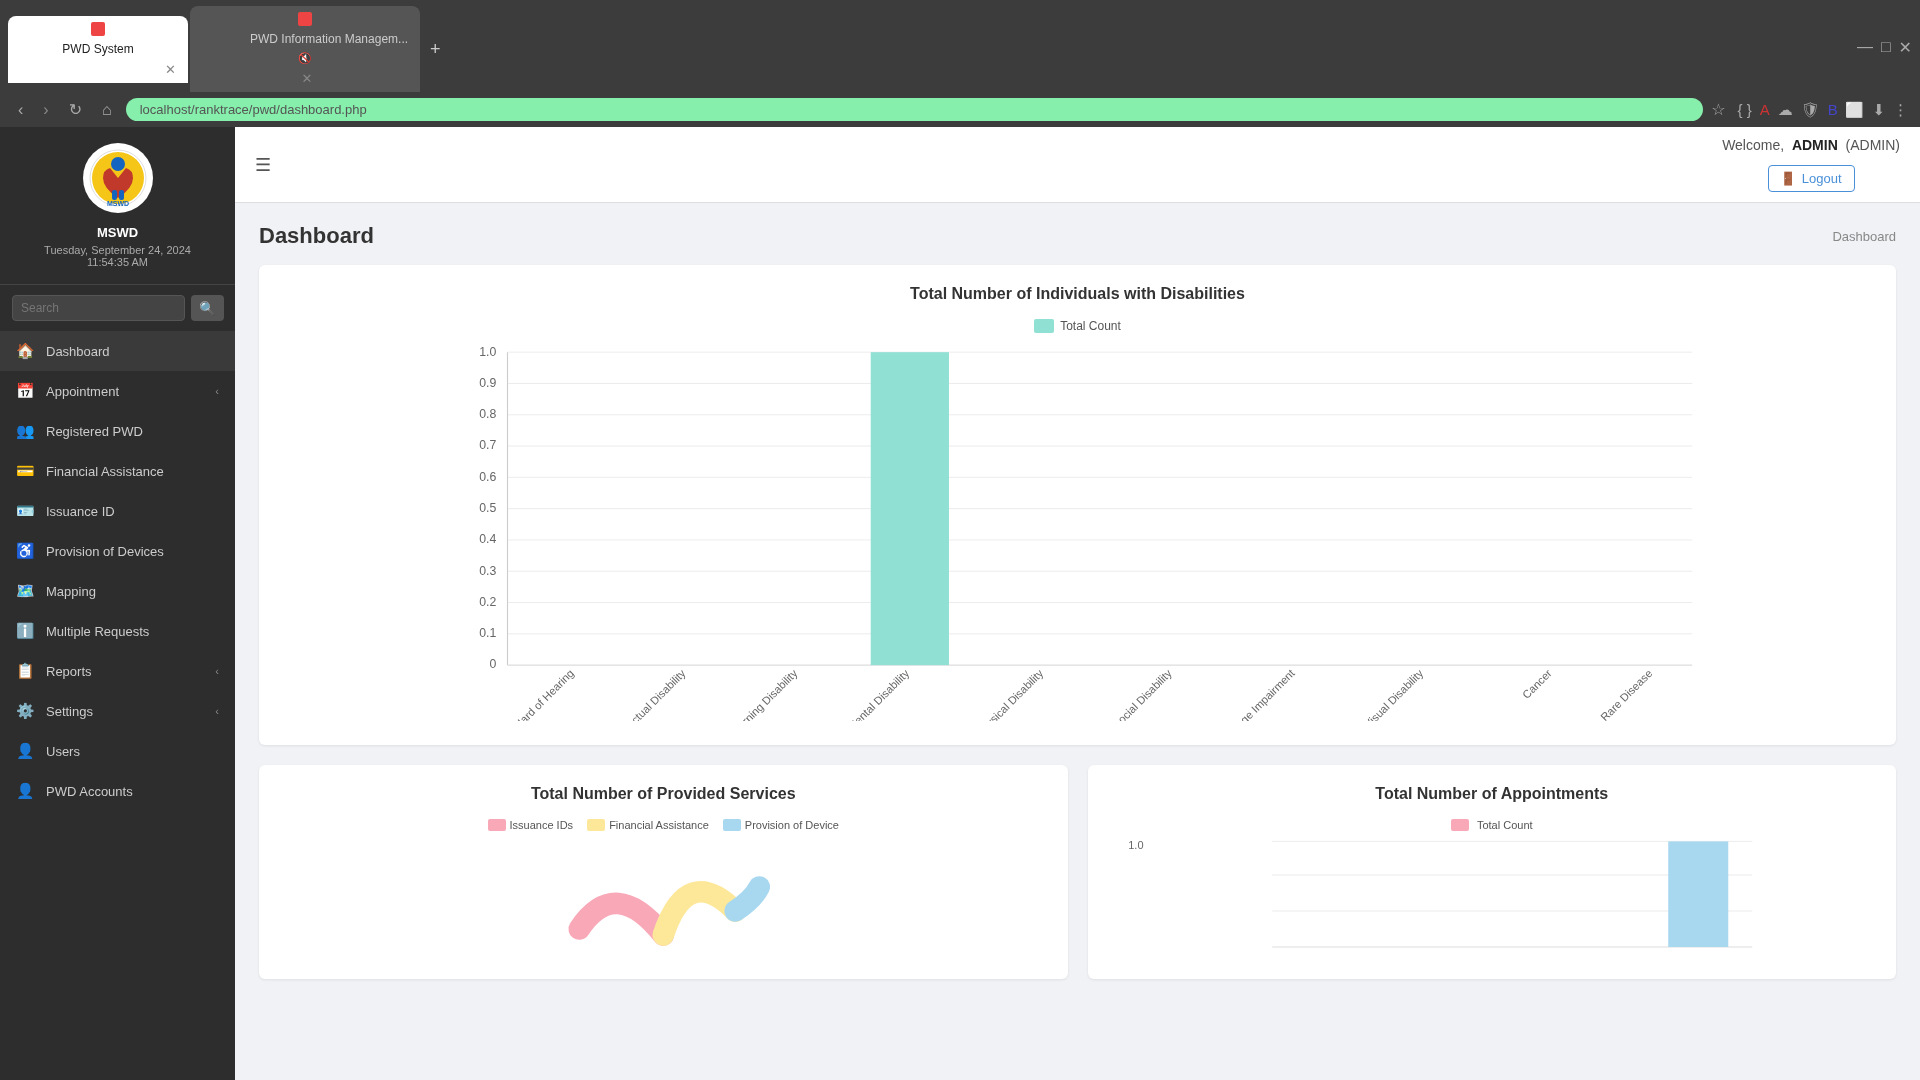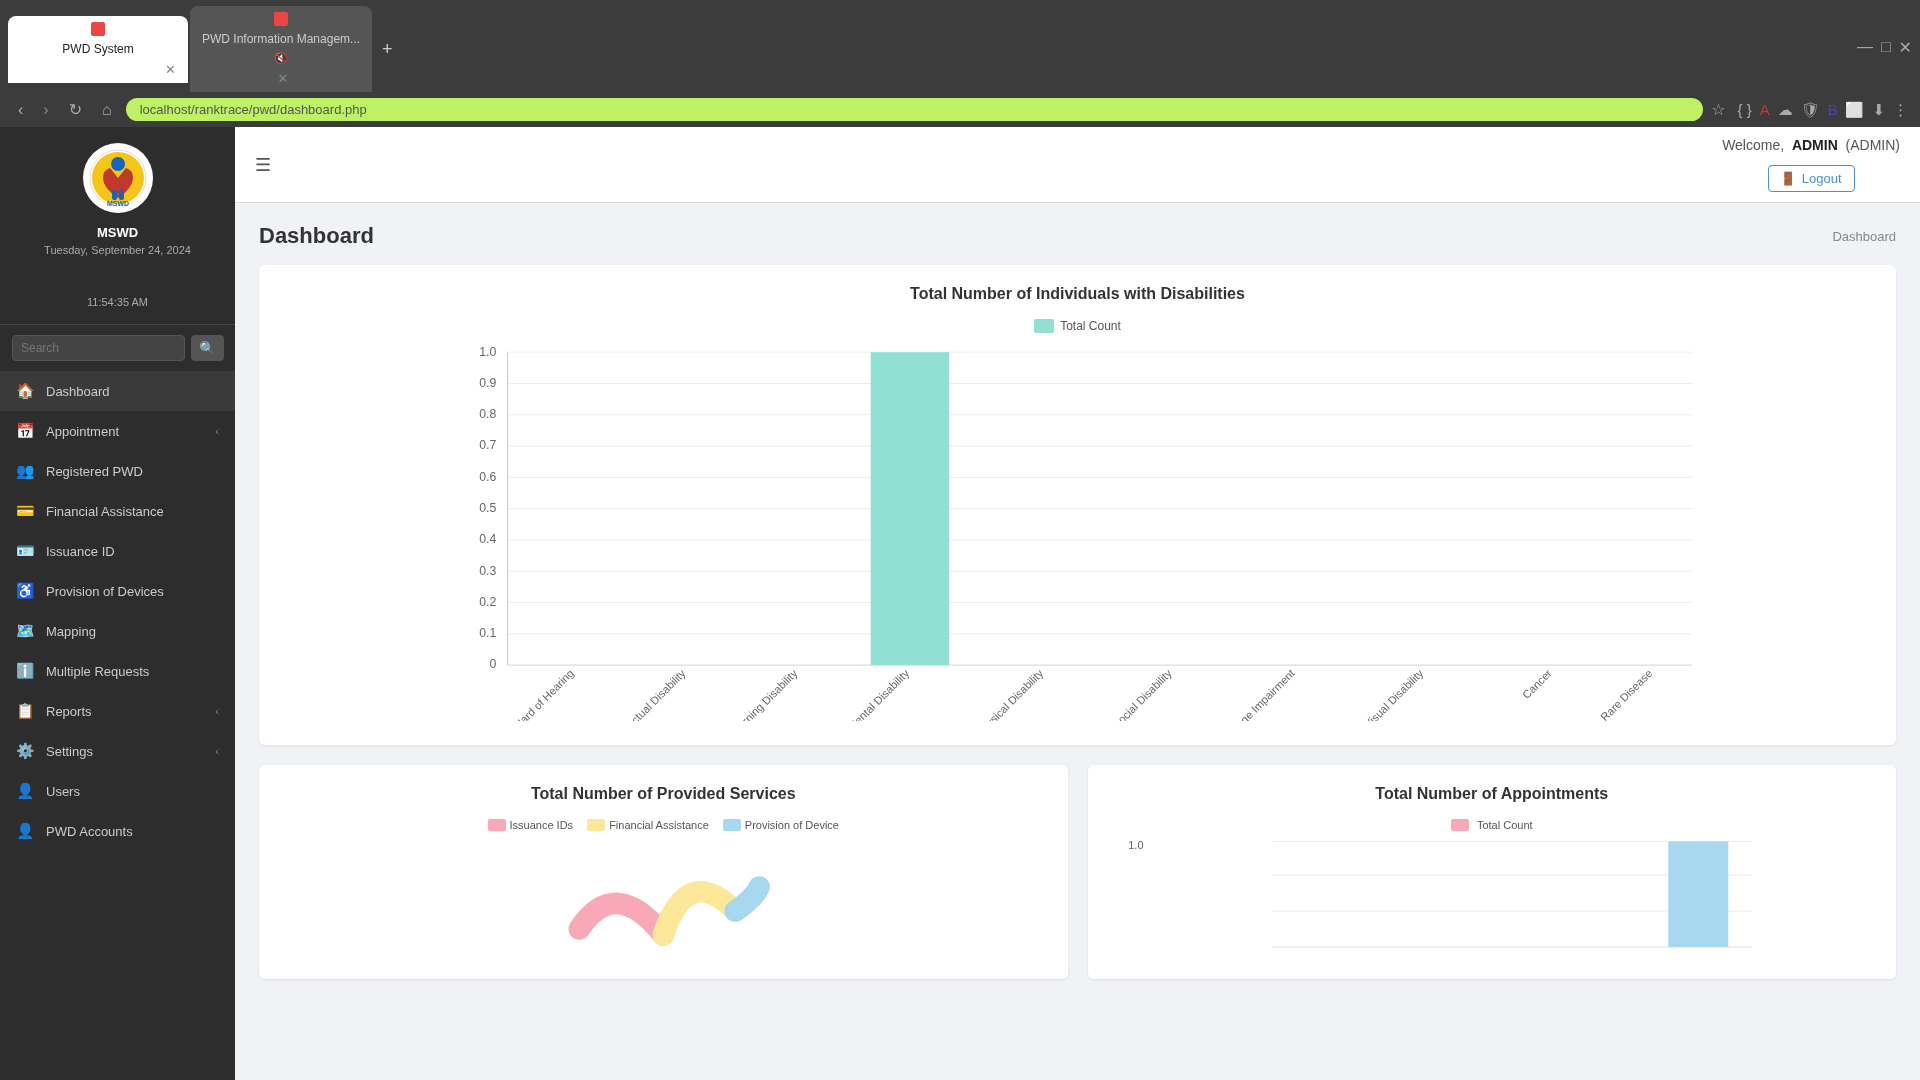--- a/index.html
+++ b/index.html
@@ -7,34 +7,34 @@
 
     
     .browser-chrome { background: #2b2b2b; padding: 0; }
     .browser-tabs { display: flex; align-items: center; background: #3c3c3c; padding: 6px 8px 0; gap: 2px; }
     .browser-tab { display: flex; align-items: center; gap: 6px; background: #fff; border-radius: 8px 8px 0 0; padding: 6px 12px; font-size: 12px; min-width: 180px; cursor: pointer; flex-direction: column; }
     .browser-tab.inactive { background: #555; color: #ccc; }
     .browser-tab .tab-close { margin-left: auto; color: #888; font-size: 14px; }
     .browser-tab-new { background: transparent; border: none; color: #ccc; font-size: 18px; cursor: pointer; padding: 4px 8px; }
     .browser-nav { display: flex; align-items: center; gap: 8px; padding: 6px 12px; background: #3c3c3c; }
     .browser-nav button { background: transparent; border: none; color: #aaa; font-size: 16px; cursor: pointer; padding: 2px 6px; }
-    .url-bar { flex: 1; background: #bef264; border-radius: 20px; padding: 4px 14px; font-size: 13px; display: flex; align-items: center; gap: 6px; }
+    .url-bar { flex: 1; background: #86efac; border-radius: 20px; padding: 4px 14px; font-size: 13px; display: flex; align-items: center; gap: 6px; }
     .url-bar span { color: #555; }
 
     
     .app-container { display: flex; flex: 1; overflow: hidden; }
 
     
     .sidebar { width: 235px; background: #2d2d2d; color: #ddd; display: flex; flex-direction: column; overflow-y: auto; flex-shrink: 0; }
     .sidebar-header { padding: 16px; display: flex; flex-direction: column; align-items: center; border-bottom: 1px solid #444; }
     .sidebar-logo { width: 70px; height: 70px; border-radius: 50%; background: #fff; display: flex; align-items: center; justify-content: center; margin-bottom: 8px; overflow: hidden; }
     .logo-svg { width: 60px; height: 60px; }
     .sidebar-title { font-size: 13px; font-weight: bold; color: #fff; margin-top: 4px; }
     .sidebar-date { font-size: 11px; color: #aaa; margin-top: 4px; text-align: center; }
-    .sidebar-time { font-size: 11px; color: #aaa; margin-top: 40px; }
+    .sidebar-time { font-size: 11px; color: #aaa; }
     .sidebar-search { padding: 10px 12px; display: flex; gap: 6px; }
     .sidebar-search input { flex: 1; background: #444; border: 1px solid #555; border-radius: 4px; padding: 5px 8px; color: #ddd; font-size: 12px; outline: none; }
     .sidebar-search button { background: #555; border: none; border-radius: 4px; color: #ddd; padding: 5px 8px; cursor: pointer; }
     .sidebar-nav { flex: 1; }
     .nav-item { display: flex; align-items: center; gap: 10px; padding: 11px 16px; cursor: pointer; font-size: 13px; color: #ccc; transition: background 0.2s; }
     .nav-item.active { background: #3a3a3a; }
     .nav-item .icon { font-size: 15px; width: 20px; text-align: center; }
     .nav-item .arrow { margin-left: auto; font-size: 11px; color: #888; }
 
     
@@ -73,21 +73,21 @@
 
 <div class="browser-chrome">
   <div class="browser-tabs">
     <div class="browser-tab">
       <div class="tab-favicon" style="width:14px;height:14px;background:#e44;border-radius:2px;display:flex;align-items:center;justify-content:center;"></div>
       <span style="font-size:12px;color:#222;">PWD System</span>
       <span class="tab-close" style="margin-left:auto;color:#888;font-size:13px;">✕</span>
     </div>
     <div class="browser-tab inactive">
       <div class="tab-favicon" style="width:14px;height:14px;background:#e44;border-radius:2px;display:flex;align-items:center;justify-content:center;"></div>
-      <span style="font-size:12px;">PWD Information Managem...</span>
+      <span style="font-size:12px;margin-left:48px;">PWD Information Managem...</span>
       <span class="tab-mute">🔇</span>
       <span class="tab-close" style="margin-left:4px;font-size:13px;">✕</span>
     </div>
     <button class="browser-tab-new">+</button>
     <div style="margin-left:auto;display:flex;gap:8px;padding-bottom:4px;">
       <button style="background:transparent;border:none;color:#aaa;font-size:16px;cursor:pointer;">—</button>
       <button style="background:transparent;border:none;color:#aaa;font-size:16px;cursor:pointer;">□</button>
       <button style="background:transparent;border:none;color:#aaa;font-size:16px;cursor:pointer;">✕</button>
     </div>
   </div>

